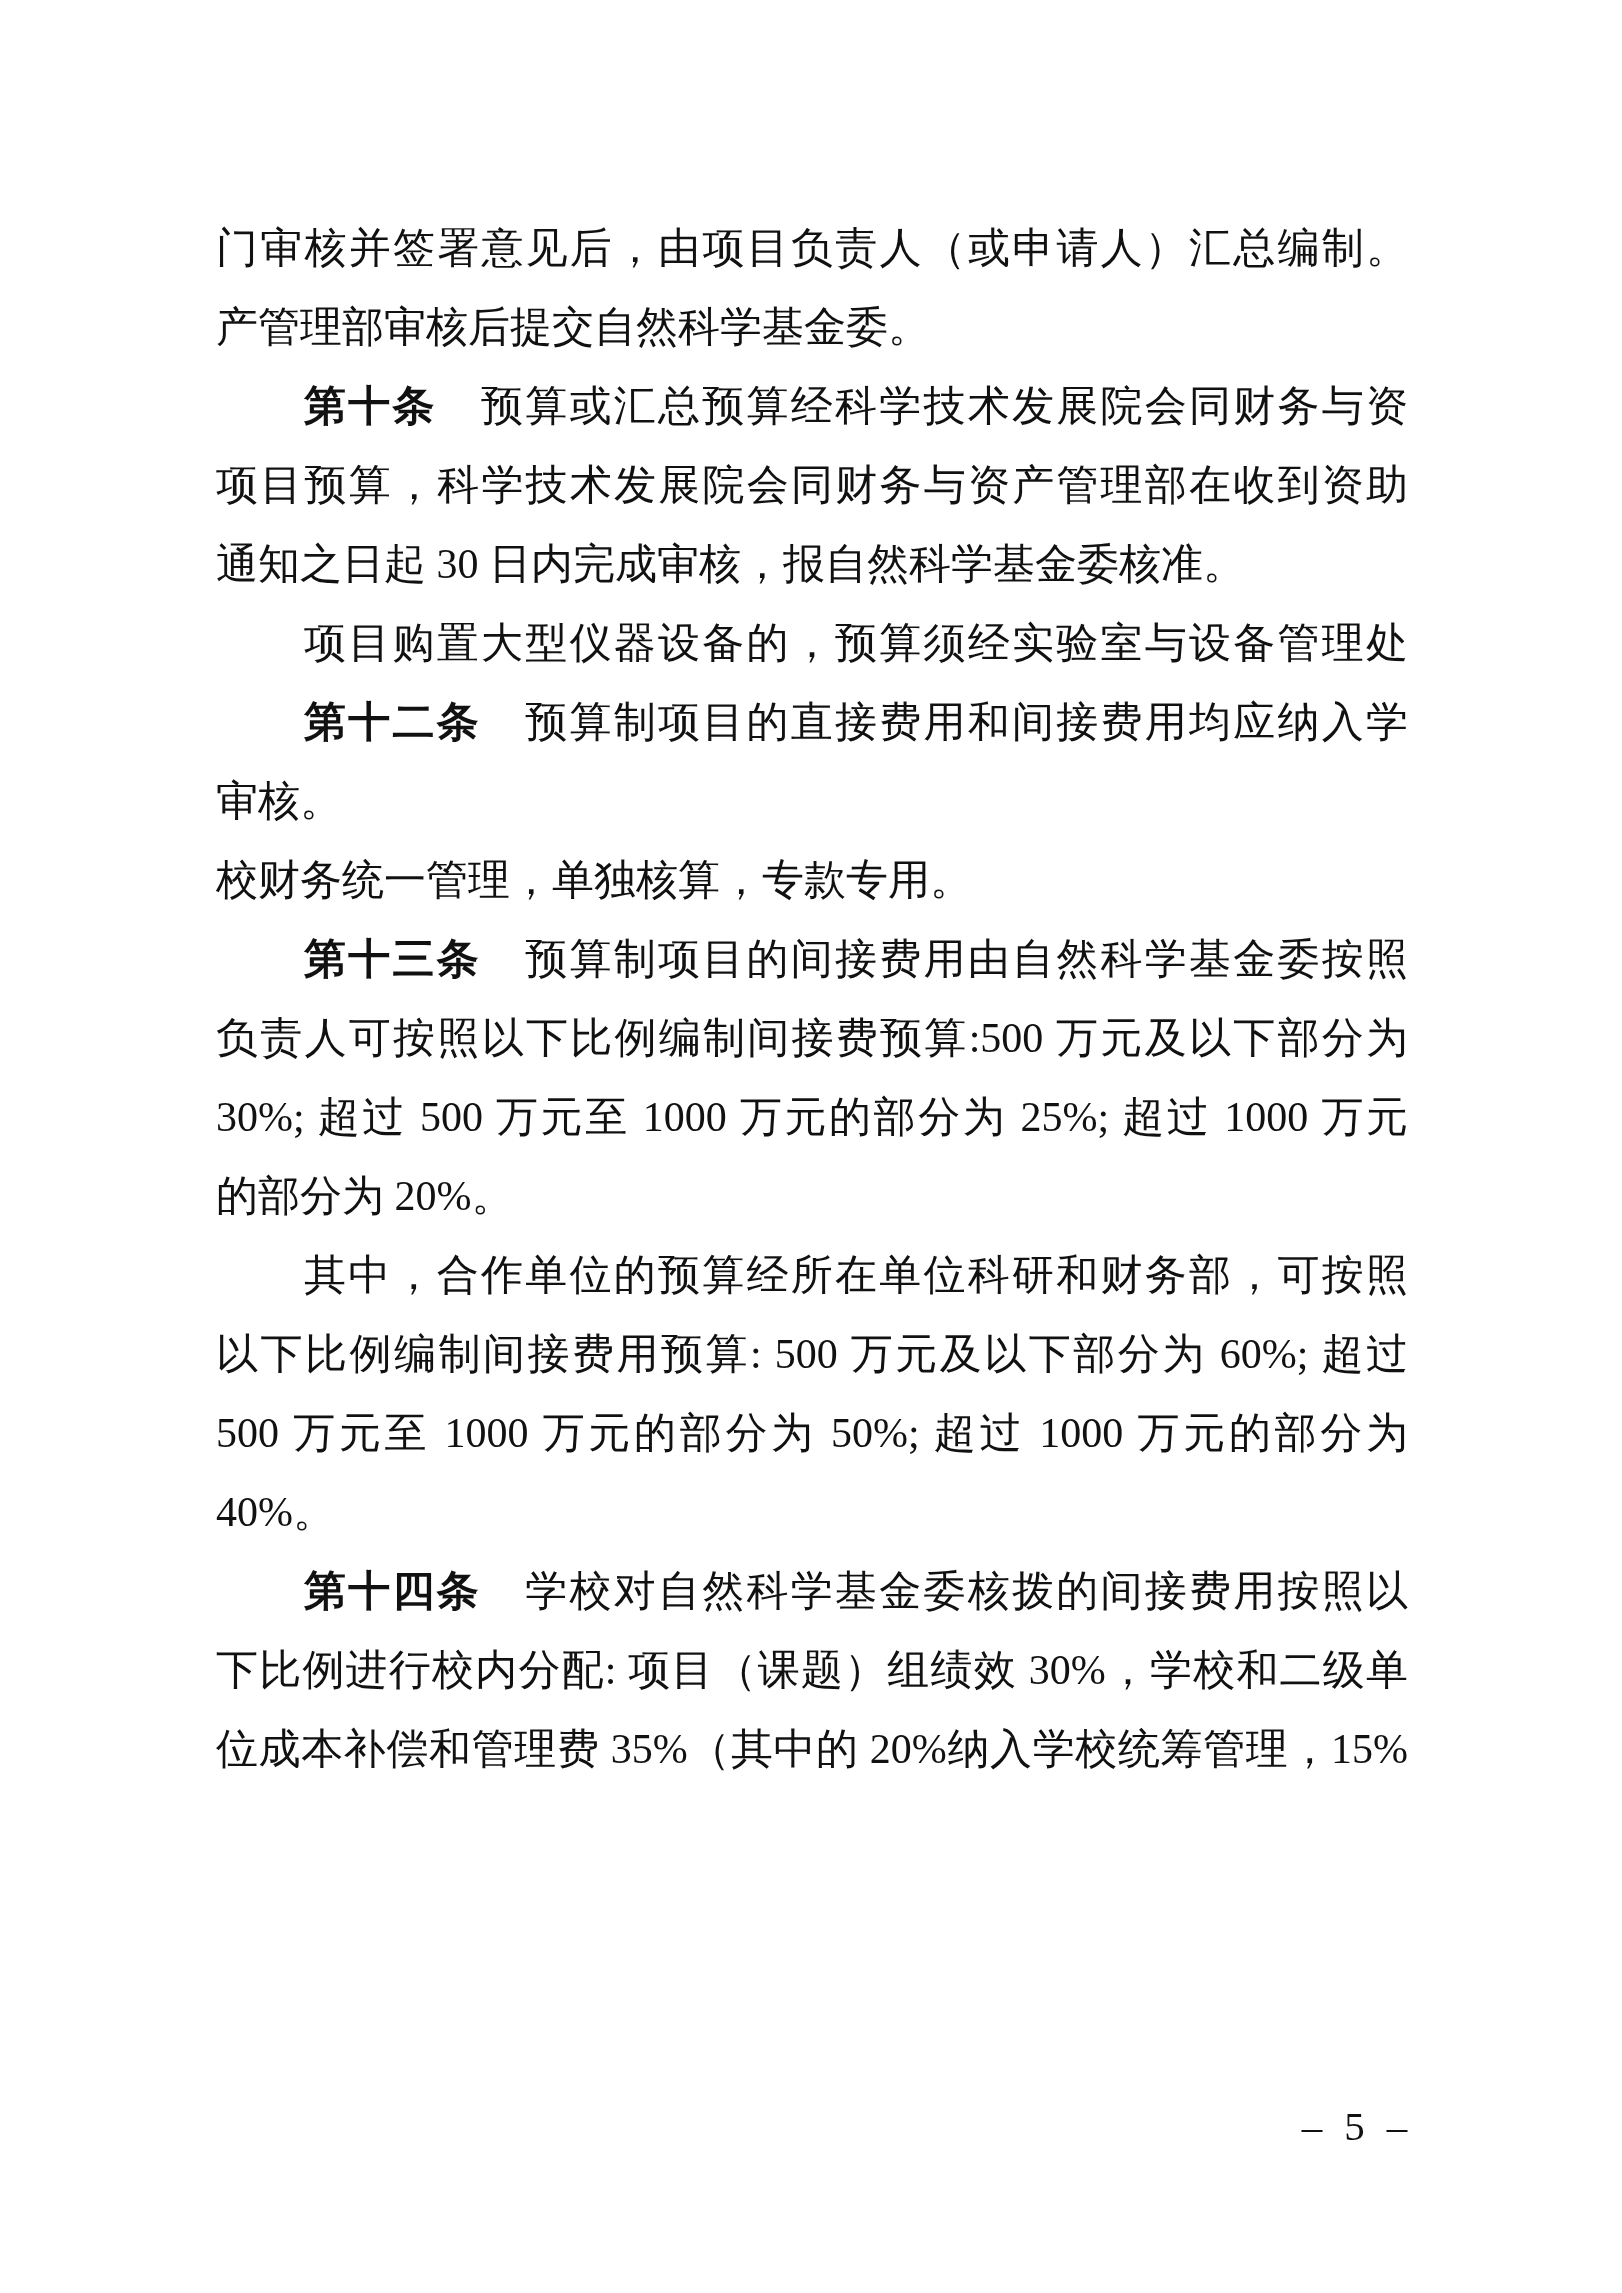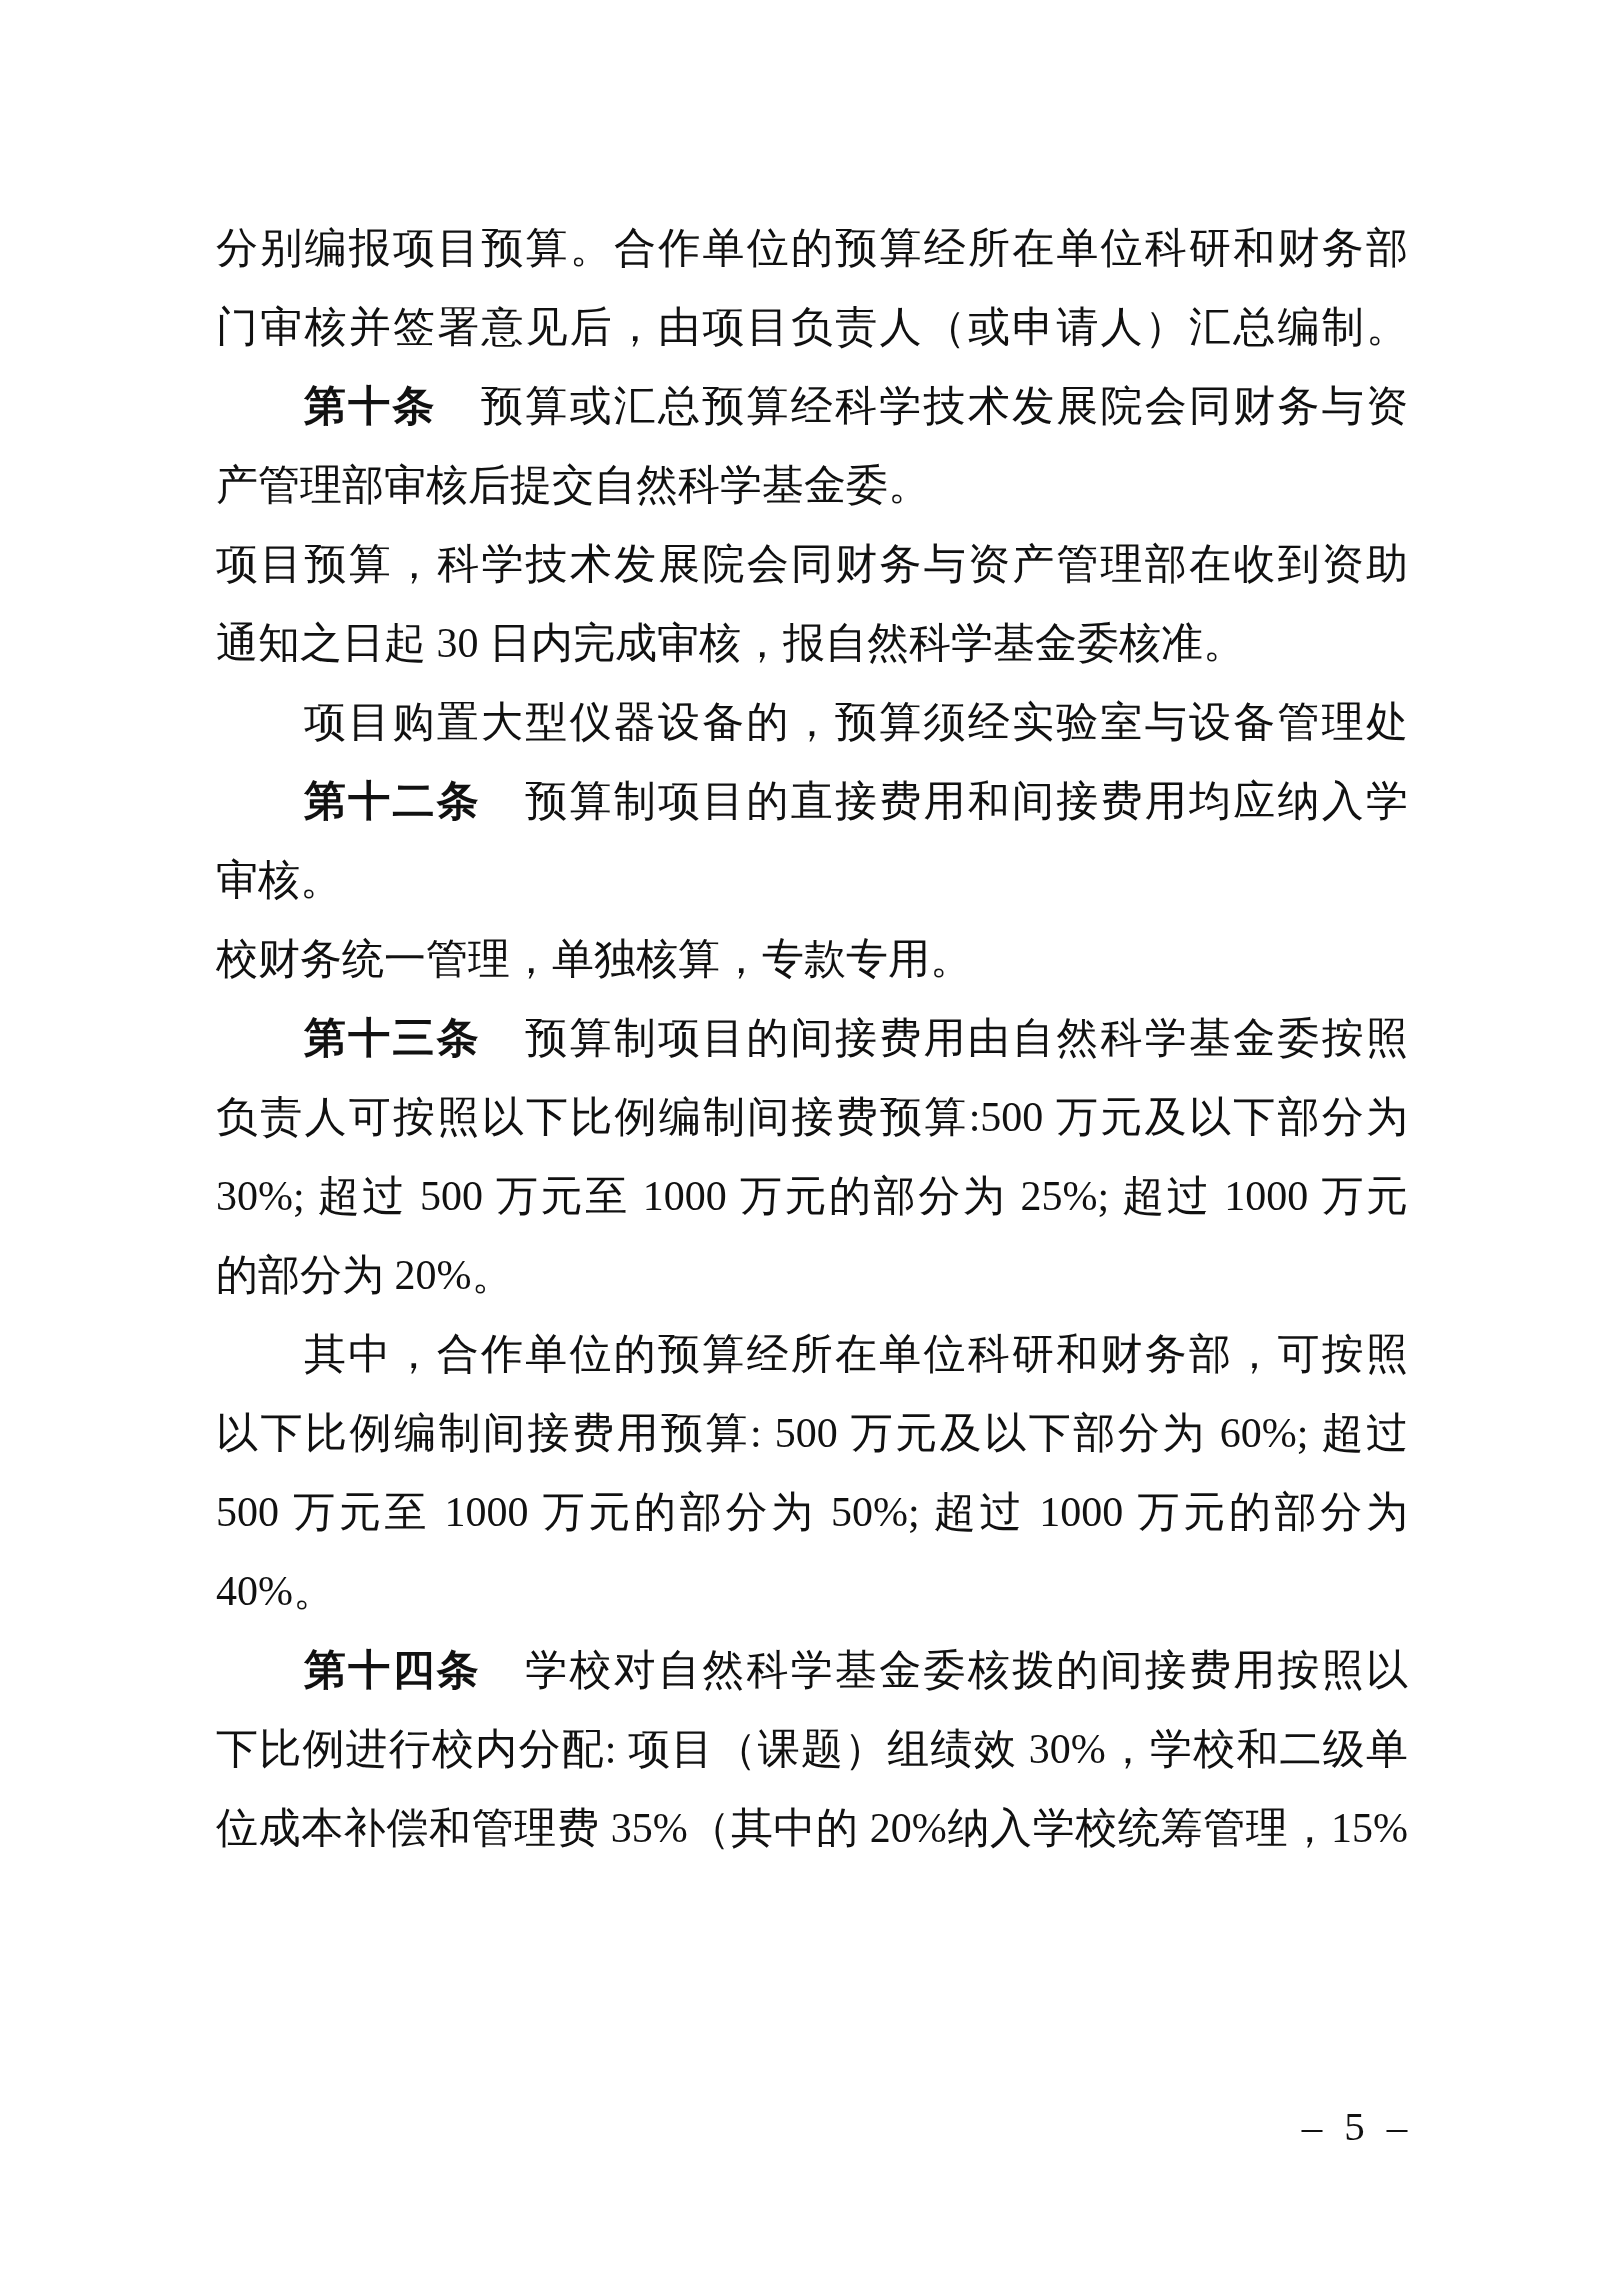--- a/index.html
+++ b/index.html
@@ -56,24 +56,23 @@
     letter-spacing: 2px;
     word-spacing: 7.8px;
     color: #111111;
   }
 </style>
 </head>
 <body>
 
 <div class="page">
   <div class="doc-body">
-      <div class="line justify">分别编报项目预算。合作单位的预算经所在单位科研和财务部</div>
       <div class="line justify">门审核并签署意见后，由项目负责人（或申请人）汇总编制。</div>
+      <div class="line left">产管理部审核后提交自然科学基金委。</div>
       <div class="line justify indent"><span class="head">第十条</span>　预算或汇总预算经科学技术发展院会同财务与资</div>
-      <div class="line left">产管理部审核后提交自然科学基金委。</div>
       <div class="line justify">项目预算，科学技术发展院会同财务与资产管理部在收到资助</div>
       <div class="line left">通知之日起 30 日内完成审核，报自然科学基金委核准。</div>
       <div class="line justify indent">项目购置大型仪器设备的，预算须经实验室与设备管理处</div>
       <div class="line justify indent"><span class="head">第十二条</span>　预算制项目的直接费用和间接费用均应纳入学</div>
       <div class="line left">审核。</div>
       <div class="line left">校财务统一管理，单独核算，专款专用。</div>
       <div class="line justify indent"><span class="head">第十三条</span>　预算制项目的间接费用由自然科学基金委按照</div>
       <div class="line justify">负责人可按照以下比例编制间接费预算:500 万元及以下部分为</div>
       <div class="line justify">30%; 超过 500 万元至 1000 万元的部分为 25%; 超过 1000 万元</div>
       <div class="line left">的部分为 20%。</div>

